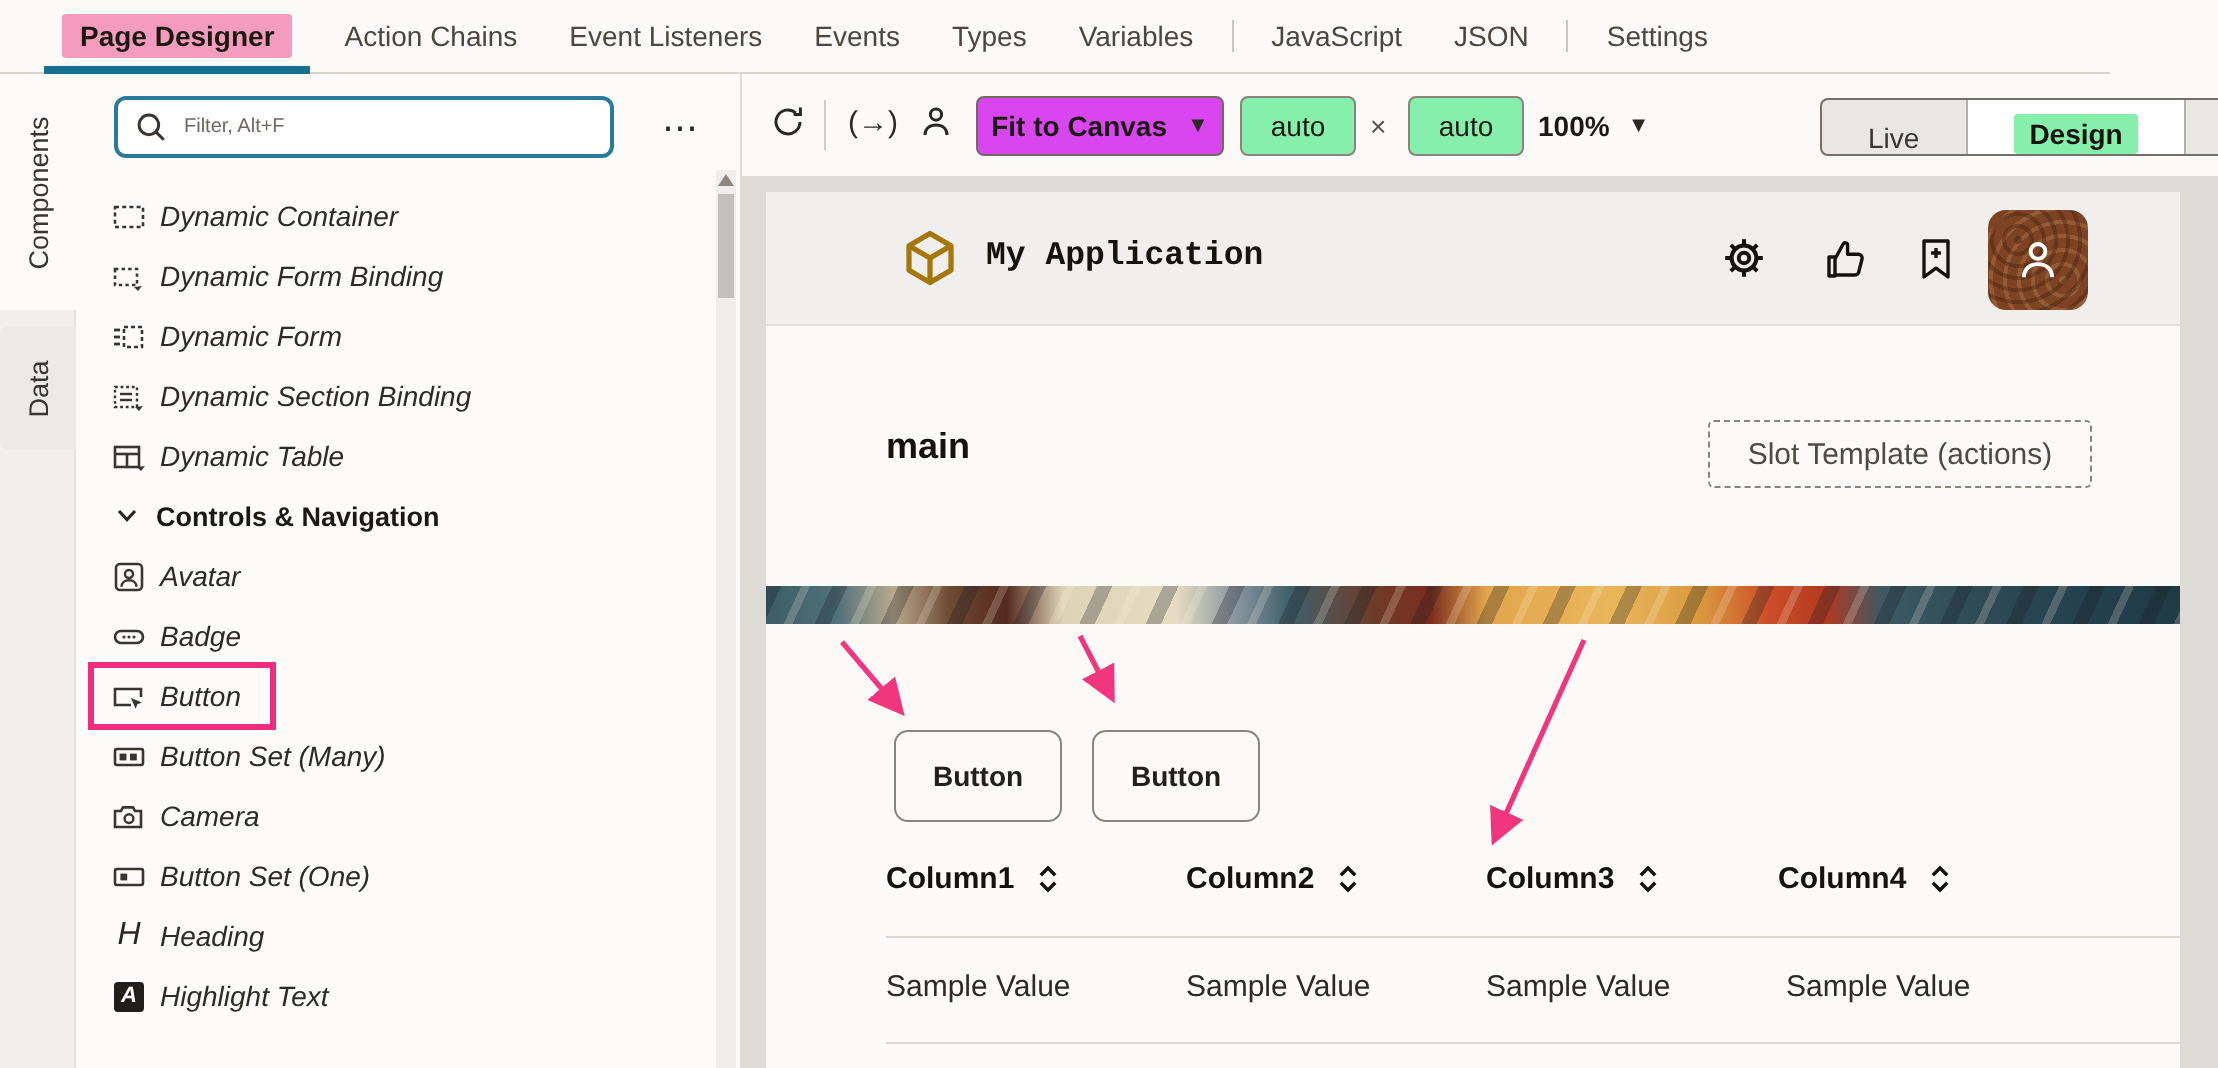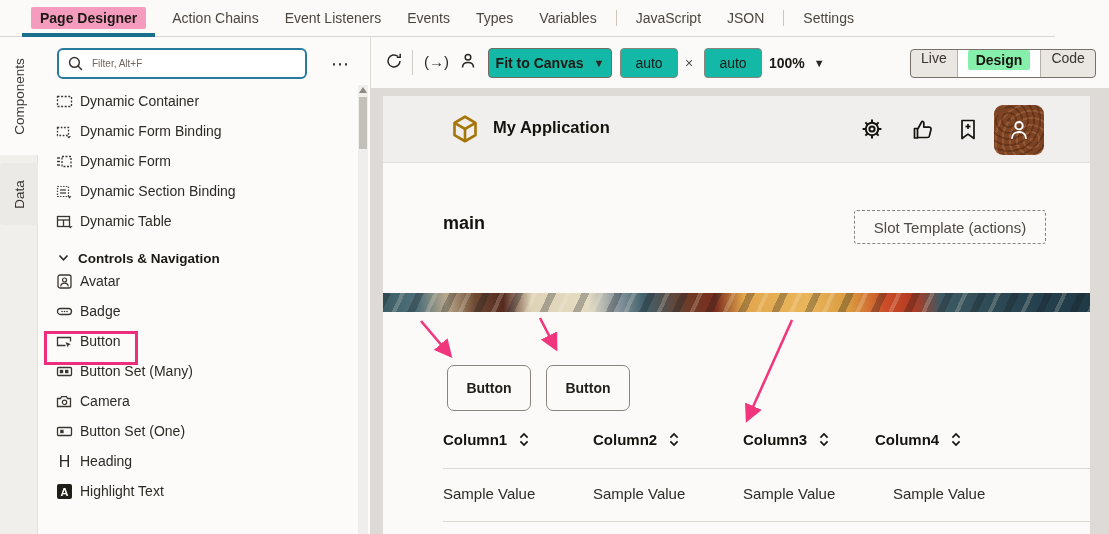--- a/index.html
+++ b/index.html
@@ -26,21 +26,21 @@
 
   
   .panel { position:absolute; left:38px; top:37px; width:332px; height:497px; background:#fcfbfa; }
   .search-box { position:absolute; left:19px; top:11px; width:250px; height:31px; border:2px solid #2a7a9e;
                 border-radius:6px; background:#fff; display:flex; align-items:center; padding:0 8px; }
   .search-box input { border:none; outline:none; font-size:10px; color:#3a352f; width:100%; background:transparent; }
   .search-box input::placeholder { color:#6e675f; }
   .overflow-btn { position:absolute; left:288px; top:14px; width:30px; height:26px; display:flex; align-items:center;
                   justify-content:center; font-size:18px; letter-spacing:2px; color:#2b2723; cursor:pointer; }
   .list { position:absolute; left:0; top:56px; width:320px; }
-  .row { position:relative; height:30px; display:flex; align-items:flex-start; cursor:pointer; }
+  .row { position:relative; height:30px; display:flex; align-items:center; cursor:pointer;font-style:italic; }
   .row .ricon { width:17px; height:17px; margin-left:18px; display:flex; align-items:center; justify-content:center; flex:0 0 17px; }
   .row .rlabel { margin-left:7px; font-size:14px; color:#2e2a25; }
   .sect { height:30px; display:flex; align-items:center; cursor:pointer; }
   .sect svg { margin-left:20px; }
   .sect .stitle { margin-left:9px; font-size:13.5px; font-weight:bold; color:#1c1915; }
   .hl-box { position:absolute; left:6px; top:-2px; width:94px; height:34px; border:3px solid #ee2d7c; pointer-events:none; z-index:30; }
   .hicon { width:15px; height:15px; background:#211d18; color:#fff; font-size:11px; font-weight:bold;
            display:flex; align-items:center; justify-content:center; border-radius:2px; }
   .heading-glyph { font-size:16px; font-weight:400; color:#2b2723; line-height:1; }
   
@@ -53,43 +53,43 @@
   .resizer { position:absolute; left:370px; top:88px; width:13px; height:446px; background:#dcd8d3; }
   .resizer .handle { position:absolute; left:0; top:207px; width:13px; height:16px; background:#384f5b; }
   .toolbar-divider-left { position:absolute; left:370px; top:37px; width:1px; height:51px; background:#e0dbd5; }
 
   
   .ctoolbar { position:absolute; left:371px; top:37px; width:738px; height:51px; background:#fbfaf8; }
   .tb-icon { position:absolute; display:flex; align-items:center; justify-content:center; cursor:pointer; color:#2b2723; }
   .tb-vsep { position:absolute; left:41px; top:13px; width:1px; height:25px; background:#d2cdc6; }
   .paren-arrow { font-size:15px; color:#2b2723; }
   .fit-btn { position:absolute; left:117px; top:11px; width:124px; height:30px; border:1px solid #716b64; border-radius:4px;
-             background:#14b8a6; display:flex; align-items:center; justify-content:center; gap:10px;
+             background:#d946ef; display:flex; align-items:center; justify-content:center; gap:10px;
              font-size:14px; font-weight:bold; color:#1c1915; cursor:pointer; }
   .size-input { position:absolute; top:11px; width:58px; height:30px; border:1px solid #8a847c; border-radius:4px;
-                background:#14b8a6; text-align:center; font-size:14px; color:#1c1915; font-family:"Liberation Sans",sans-serif; }
+                background:#86efac; text-align:center; font-size:14px; color:#1c1915; font-family:"Liberation Sans",sans-serif; }
   .times { position:absolute; left:314px; top:18px; font-size:14px; color:#55504a; }
   .zoom-ctl { position:absolute; left:398px; top:11px; height:30px; display:flex; align-items:center; gap:9px;
               font-size:14px; font-weight:bold; color:#1c1915; cursor:pointer; }
   .caret { font-size:11px; color:#2b2723; }
   .modes { position:absolute; left:539px; top:12px; height:29px; display:flex; border:1px solid #767069;
            border-radius:4px; overflow:hidden; background:#eae7e3; }
-  .mode { display:flex; align-items:flex-start; justify-content:center; font-size:14px; color:#3a352f;
-          cursor:pointer; border-right:1px solid #b5b0a9; padding:0 10px; }
+  .mode { display:flex; align-items:flex-end; justify-content:center; font-size:14px; color:#3a352f;
+          cursor:pointer; border-right:1px solid #b5b0a9; padding:0 23px; }
   .mode:last-child { border-right:none; }
   .mode.active { background:#fff; color:#16130f; font-weight:bold; }
   .mode.active .mchip { background:#86efac; padding:2px 8px; border-radius:2px; }
 
   
   .viewport { position:absolute; left:370px; top:88px; width:739px; height:446px; background:#dedad5; }
   .canvas { position:absolute; left:13px; top:8px; width:707px; height:438px; background:#fbfaf9; overflow:hidden; }
 
   .app-header { position:absolute; left:0; top:0; width:707px; height:67px; background:#f1efed; border-bottom:1px solid #e3dfda; }
   .app-logo { position:absolute; left:68px; top:19px; }
-  .app-title { position:absolute; left:110px; top:22px; font-size:16.5px; font-weight:bold; color:#16130f; }
+  .app-title { position:absolute; left:110px; top:22px; font-size:16.5px; font-weight:bold; color:#16130f;font-family:Liberation Mono, monospace; }
   .hdr-icon { position:absolute; top:21px; cursor:pointer; color:#16130f; }
   .avatar { position:absolute; left:611px; top:9px; width:50px; height:50px; border-radius:9px; cursor:pointer;
             background:
               repeating-radial-gradient(circle at 30% 30%, rgba(60,25,8,.35) 0 2px, rgba(0,0,0,0) 2px 6px),
               repeating-radial-gradient(circle at 75% 70%, rgba(255,190,140,.18) 0 2px, rgba(0,0,0,0) 2px 7px),
               #7d4322;
             display:flex; align-items:center; justify-content:center; }
 
   .page-title { position:absolute; left:60px; top:117px; font-size:18px; font-weight:bold; color:#16130f; }
   .slot-box { position:absolute; left:471px; top:114px; width:192px; height:34px; border:1.5px dashed #8a847c;
@@ -419,21 +419,21 @@
             <polyline points="2.4,10.4 6,14 9.6,10.4" fill="none" stroke="#16130f" stroke-width="1.7"></polyline>
           </svg>
       </div>
       <div class="thead" style="left:360px;">
         <span class="hlabel">Column3</span>
         <svg width="12" height="17" viewBox="0 0 12 17">
             <polyline points="2.4,6.6 6,3 9.6,6.6" fill="none" stroke="#16130f" stroke-width="1.7"></polyline>
             <polyline points="2.4,10.4 6,14 9.6,10.4" fill="none" stroke="#16130f" stroke-width="1.7"></polyline>
           </svg>
       </div>
-      <div class="thead" style="left:492px;justify-content:flex-end;">
+      <div class="thead" style="left:506px;justify-content:flex-end;">
         <span class="hlabel">Column4</span>
         <svg width="12" height="17" viewBox="0 0 12 17">
             <polyline points="2.4,6.6 6,3 9.6,6.6" fill="none" stroke="#16130f" stroke-width="1.7"></polyline>
             <polyline points="2.4,10.4 6,14 9.6,10.4" fill="none" stroke="#16130f" stroke-width="1.7"></polyline>
           </svg>
       </div>
 
       <div class="tline" style="top:372px;"></div>
       <span class="tcell" style="left:60px;">Sample Value</span>
       <span class="tcell" style="left:210px;">Sample Value</span>

